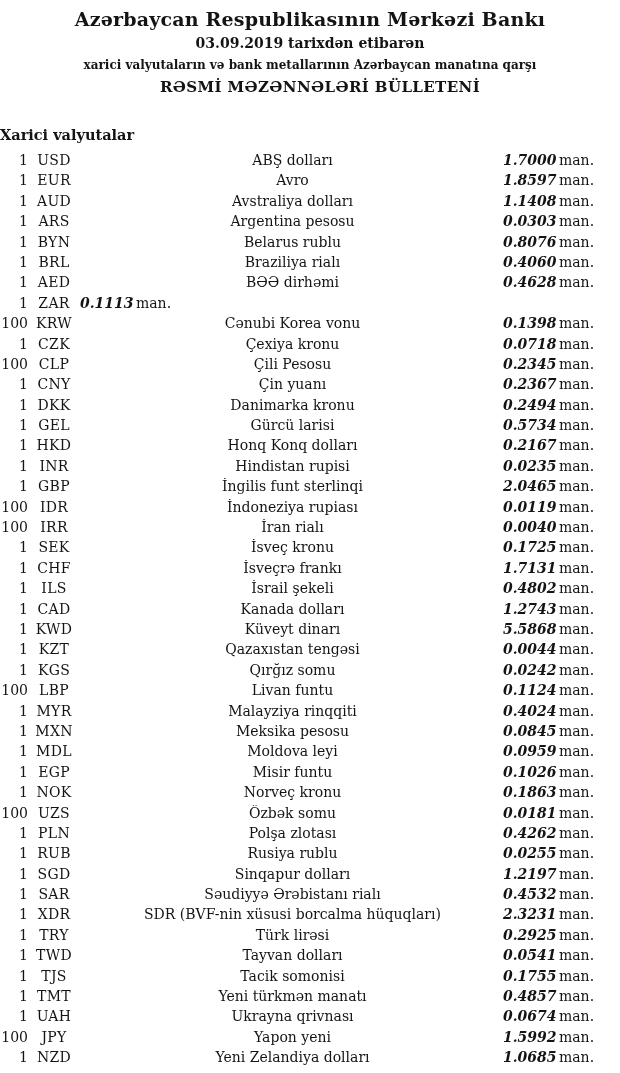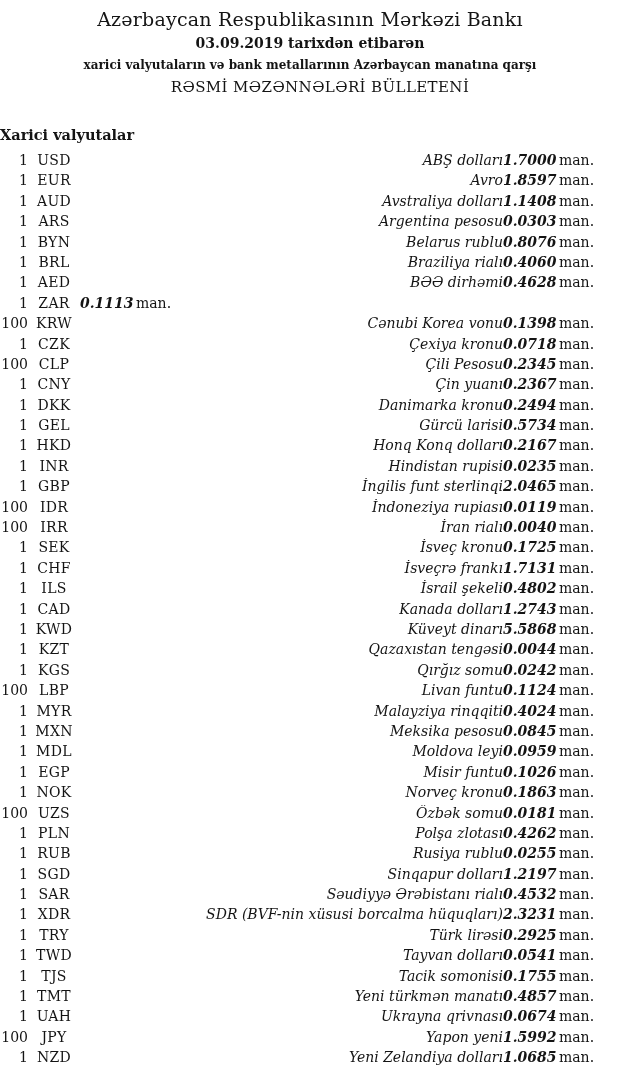--- a/index.html
+++ b/index.html
@@ -14,37 +14,37 @@
     margin: 0 auto;
     background: #ffffff;
     color: #141414;
     font-family: "DejaVu Serif", "Liberation Serif", serif;
     overflow: hidden;
   }
   .doc-header { text-align: center; }
   .doc-title {
     padding-top: 5px;
     font-size: 19px;
-    font-weight: normal;
+    font-weight: bold;
     line-height: 28px;
     letter-spacing: 0.2px;
   }
   .doc-date {
     font-size: 14px;
     font-weight: bold;
     line-height: 21px;
   }
   .doc-subtitle {
     font-size: 12px;
     font-weight: bold;
     line-height: 22px;
   }
   .doc-bulletin {
     font-size: 15px;
-    font-weight: normal;
+    font-weight: bold;
     line-height: 22px;
     letter-spacing: 0.4px;
     margin-left: 20px;
   }
   .section-title {
     margin-top: 27px;
     margin-bottom: 7px;
     text-align: left;
     font-size: 14.5px;
     font-weight: bold;
@@ -55,21 +55,21 @@
     display: flex;
     align-items: baseline;
     height: 20.4px;
     font-size: 14px;
     padding-right: 22px;
     box-sizing: border-box;
     white-space: nowrap;
   }
   .cell-qty   { width: 28px;  text-align: right; flex: none; }
   .cell-code  { width: 52px;  text-align: center; flex: none; letter-spacing: 0.3px; }
-  .cell-name  { flex: 1; text-align: right; padding-left: 2px; overflow: hidden; font-style: italic; }
+  .cell-name  { flex: 1; text-align: center; padding-left: 2px; overflow: hidden; }
   .cell-rate  {
     width: 52px;
     text-align: right;
     flex: none;
     font-weight: bold;
     font-style: italic;
   }
   .cell-unit  { width: 39px; margin-left: 4px; text-align: left; flex: none; }
 </style>
 </head>

